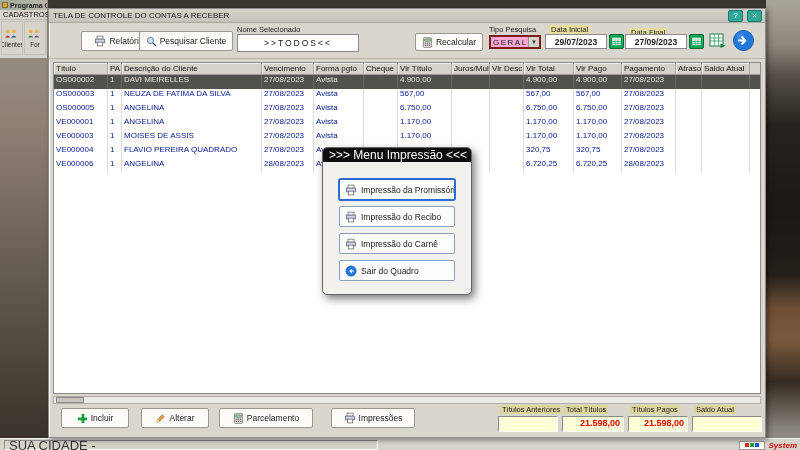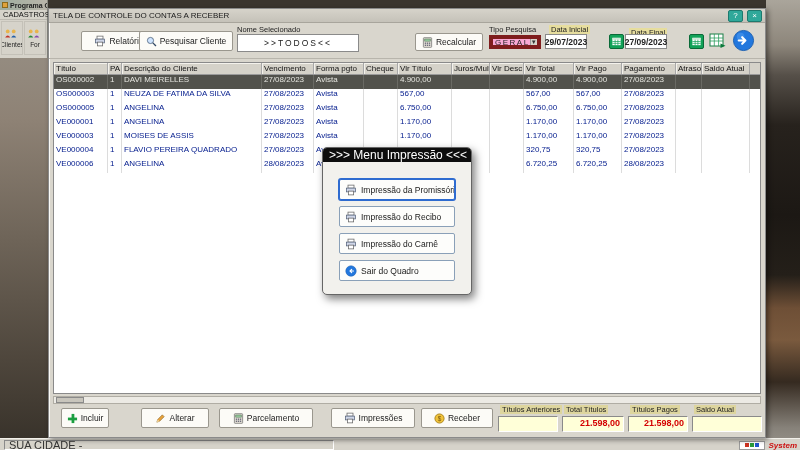--- a/index.html
+++ b/index.html
@@ -16,21 +16,21 @@
   .back-app{position:absolute;left:0;top:0;width:48px;height:58px;background:#d6d3ca;border-right:1px solid #8a8a82;}
   .ba-title{height:10px;background:linear-gradient(90deg,#9fae9f,#b9b5aa);display:flex;align-items:center;gap:2px;padding-left:2px;overflow:hidden;}
   .ba-ico{width:6px;height:6px;background:#e0a23a;border:1px solid #8a6a1a;flex:none;}
   .ba-title span{font-size:7px;font-weight:bold;color:#222;white-space:nowrap;}
   .ba-menu{height:10px;font-size:7.5px;color:#111;padding-left:3px;line-height:10px;background:#d6d3ca;border-bottom:1px solid #bdbab1;}
   .ba-toolbar{height:36px;display:flex;gap:1px;padding:1px;}
   .ba-btn{width:24px;display:flex;flex-direction:column;align-items:center;justify-content:center;gap:1px;font-size:6.5px;color:#222;background:#d6d3ca;border:1px solid #c4c1b8;overflow:hidden;}
 
   
   .statusbar{position:absolute;left:0;bottom:0;width:800px;height:12px;background:#d6d3ca;border-top:1px solid #f2f0ea;}
-  .sb-cell{position:absolute;left:4px;top:1px;width:330px;height:10px;font-size:11px;line-height:9px;color:#333;padding-left:4px;
+  .sb-cell{position:absolute;left:4px;top:1px;width:374px;height:10px;font-size:13px;line-height:9px;color:#333;padding-left:4px;
     border:1px solid;border-color:#8a8a8a #fff #fff #8a8a8a;background:#d6d3ca;}
   .tray{position:absolute;right:3px;top:0;height:12px;display:flex;align-items:center;gap:4px;}
   .tray-box{width:26px;height:9px;background:#fff;border:1px solid #9a9a9a;display:flex;align-items:center;justify-content:center;gap:1px;}
   .tray-box i{display:block;width:4px;height:4px;}
   .d.r{background:#cc3322;} .d.g{background:#2a9a3a;} .d.b{background:#2255cc;}
   .tray-system{font-size:8px;font-weight:bold;font-style:italic;color:#cc1111;}
 
   
   .mainwin{position:absolute;left:48px;top:8px;width:718px;height:430px;background:#d9d6cd;
     border:1px solid #8a8a8a;box-shadow:inset 1px 1px 0 #fbfaf6,2px 2px 5px rgba(0,0,0,.45);}
@@ -48,23 +48,23 @@
   .btn-relatorio{left:8px;top:8px;width:76px;height:20px;margin-left:24px;}
   .btn-pesquisar{left:90px;top:8px;width:94px;height:20px;}
   .btn-recalc{left:366px;top:10px;width:68px;height:18px;}
   .lbl{position:absolute;font-size:7.5px;color:#222;white-space:nowrap;}
   .lbl-nome{left:188px;top:2px;}
   .lbl-tipo{left:440px;top:2px;}
   .lbl-di{left:500px;top:2px;background:#e6dd9e;padding:0 2px;}
   .lbl-df{left:580px;top:5px;background:#e6dd9e;padding:0 2px;}
   .field{position:absolute;background:#fff;border:1px solid #8a8a8a;font-size:8.5px;display:flex;align-items:center;color:#222;}
   .f-nome{left:188px;top:11px;width:122px;height:18px;justify-content:center;letter-spacing:2px;text-align:right;}
-  .f-di,.f-df{top:11px;width:42px;height:15px;justify-content:center;font-weight:bold;}
+  .f-di,.f-df{top:11px;width:62px;height:15px;justify-content:center;font-weight:bold;}
   .f-di{left:496px;} .f-df{left:576px;}
-  .select{position:absolute;left:440px;top:12px;width:52px;height:14px;background:#f9a8d4;border:4px solid #7f1d1d;
+  .select{position:absolute;left:440px;top:12px;width:52px;height:14px;background:#f9a8d4;border:2px solid #7f1d1d;
     display:flex;align-items:center;font-size:8px;letter-spacing:1.5px;padding-left:2px;color:#222;}
   .select .dd{margin-left:auto;width:11px;height:100%;background:#d6d3ca;border-left:1px solid #9a9a9a;
     font-size:6px;letter-spacing:0;display:flex;align-items:center;justify-content:center;color:#333;}
   .cal-btn{position:absolute;top:11px;width:15px;height:15px;background:#12a258;border:1px solid #0a6a38;border-radius:2px;
     display:flex;align-items:center;justify-content:center;padding:0;}
   .cal1{left:560px;} .cal2{left:640px;}
   .flat-btn{position:absolute;background:transparent;border:none;display:flex;align-items:center;justify-content:center;padding:0;}
   .btn-export{left:659px;top:8px;width:19px;height:19px;}
   .btn-bluearrow{left:682px;top:5px;width:25px;height:25px;}
 
@@ -83,21 +83,21 @@
   .c6{width:54px;} .c7{width:38px;} .c8{width:34px;} .c9{width:50px;} .c10{width:48px;} .c11{width:54px;}
   .c12{width:26px;} .c13{width:48px;}
 
   .hscroll{position:relative;margin:2px 4px 0 4px;height:8px;background:#eceae4;border:1px solid #b0ada4;}
   .hthumb{position:absolute;left:2px;top:0;width:28px;height:6px;background:#c8c5bc;border:1px solid #8a8a8a;}
 
   
   .bottombar{position:relative;height:34px;}
   .bb-btn{position:absolute;top:4px;height:20px;display:flex;align-items:center;justify-content:center;gap:3px;
     background:#fcfbf7;border:1px solid #9a978e;border-radius:2px;font-size:8.5px;color:#222;}
-  .b-incluir{left:12px;width:48px;} .b-alterar{left:92px;width:68px;} .b-parcel{left:170px;width:94px;}
+  .b-incluir{left:12px;width:68px;} .b-alterar{left:92px;width:68px;} .b-parcel{left:170px;width:94px;}
   .b-impress{left:282px;width:84px;} .b-receber{left:372px;width:72px;}
   .tot-lbl{position:absolute;top:1px;font-size:7.5px;color:#222;background:#ddd59e;padding:0 2px;white-space:nowrap;}
   .tot-box{position:absolute;top:12px;height:16px;background:#ffffd8;border:1px solid;border-color:#8a8a8a #fff #fff #8a8a8a;
     font-size:9px;font-weight:bold;color:#d40000;text-align:right;padding:1px 3px 0 0;}
   .l-ant{left:451px;} .x-ant{left:449px;width:60px;}
   .l-tot{left:515px;} .x-tot{left:513px;width:62px;}
   .l-pag{left:581px;} .x-pag{left:579px;width:60px;}
   .l-sal{left:645px;} .x-sal{left:643px;width:70px;}
 
   
@@ -453,29 +453,20 @@
       <button class="bb-btn b-impress">
         <span class="ic">
           <svg width="12" height="12" viewBox="0 0 16 16">
               <rect x="4" y="1.5" width="8" height="4" fill="#fff" stroke="#666"></rect>
               <rect x="2" y="5.5" width="12" height="5" fill="#cfd6e8" stroke="#55627a"></rect>
               <rect x="4.5" y="9.5" width="7" height="5" fill="#fff" stroke="#666"></rect>
             </svg>
         </span>
         <span>Impressões</span>
       </button>
-      <button class="bb-btn b-receber">
-        <span class="ic">
-          <svg width="11" height="11" viewBox="0 0 12 12">
-              <circle cx="6" cy="6" r="5" fill="#f0c23a" stroke="#a8821a"></circle>
-              <text x="6" y="8.6" font-size="7" text-anchor="middle" fill="#7a5a10">$</text>
-            </svg>
-        </span>
-        <span>Receber</span>
-      </button>
 
       <span class="tot-lbl l-ant">Títulos Anteriores</span>
       <div class="tot-box x-ant"></div>
       <span class="tot-lbl l-tot">Total Títulos</span>
       <div class="tot-box x-tot">21.598,00</div>
       <span class="tot-lbl l-pag">Títulos Pagos</span>
       <div class="tot-box x-pag">21.598,00</div>
       <span class="tot-lbl l-sal">Saldo Atual</span>
       <div class="tot-box x-sal"></div>
     </div>

